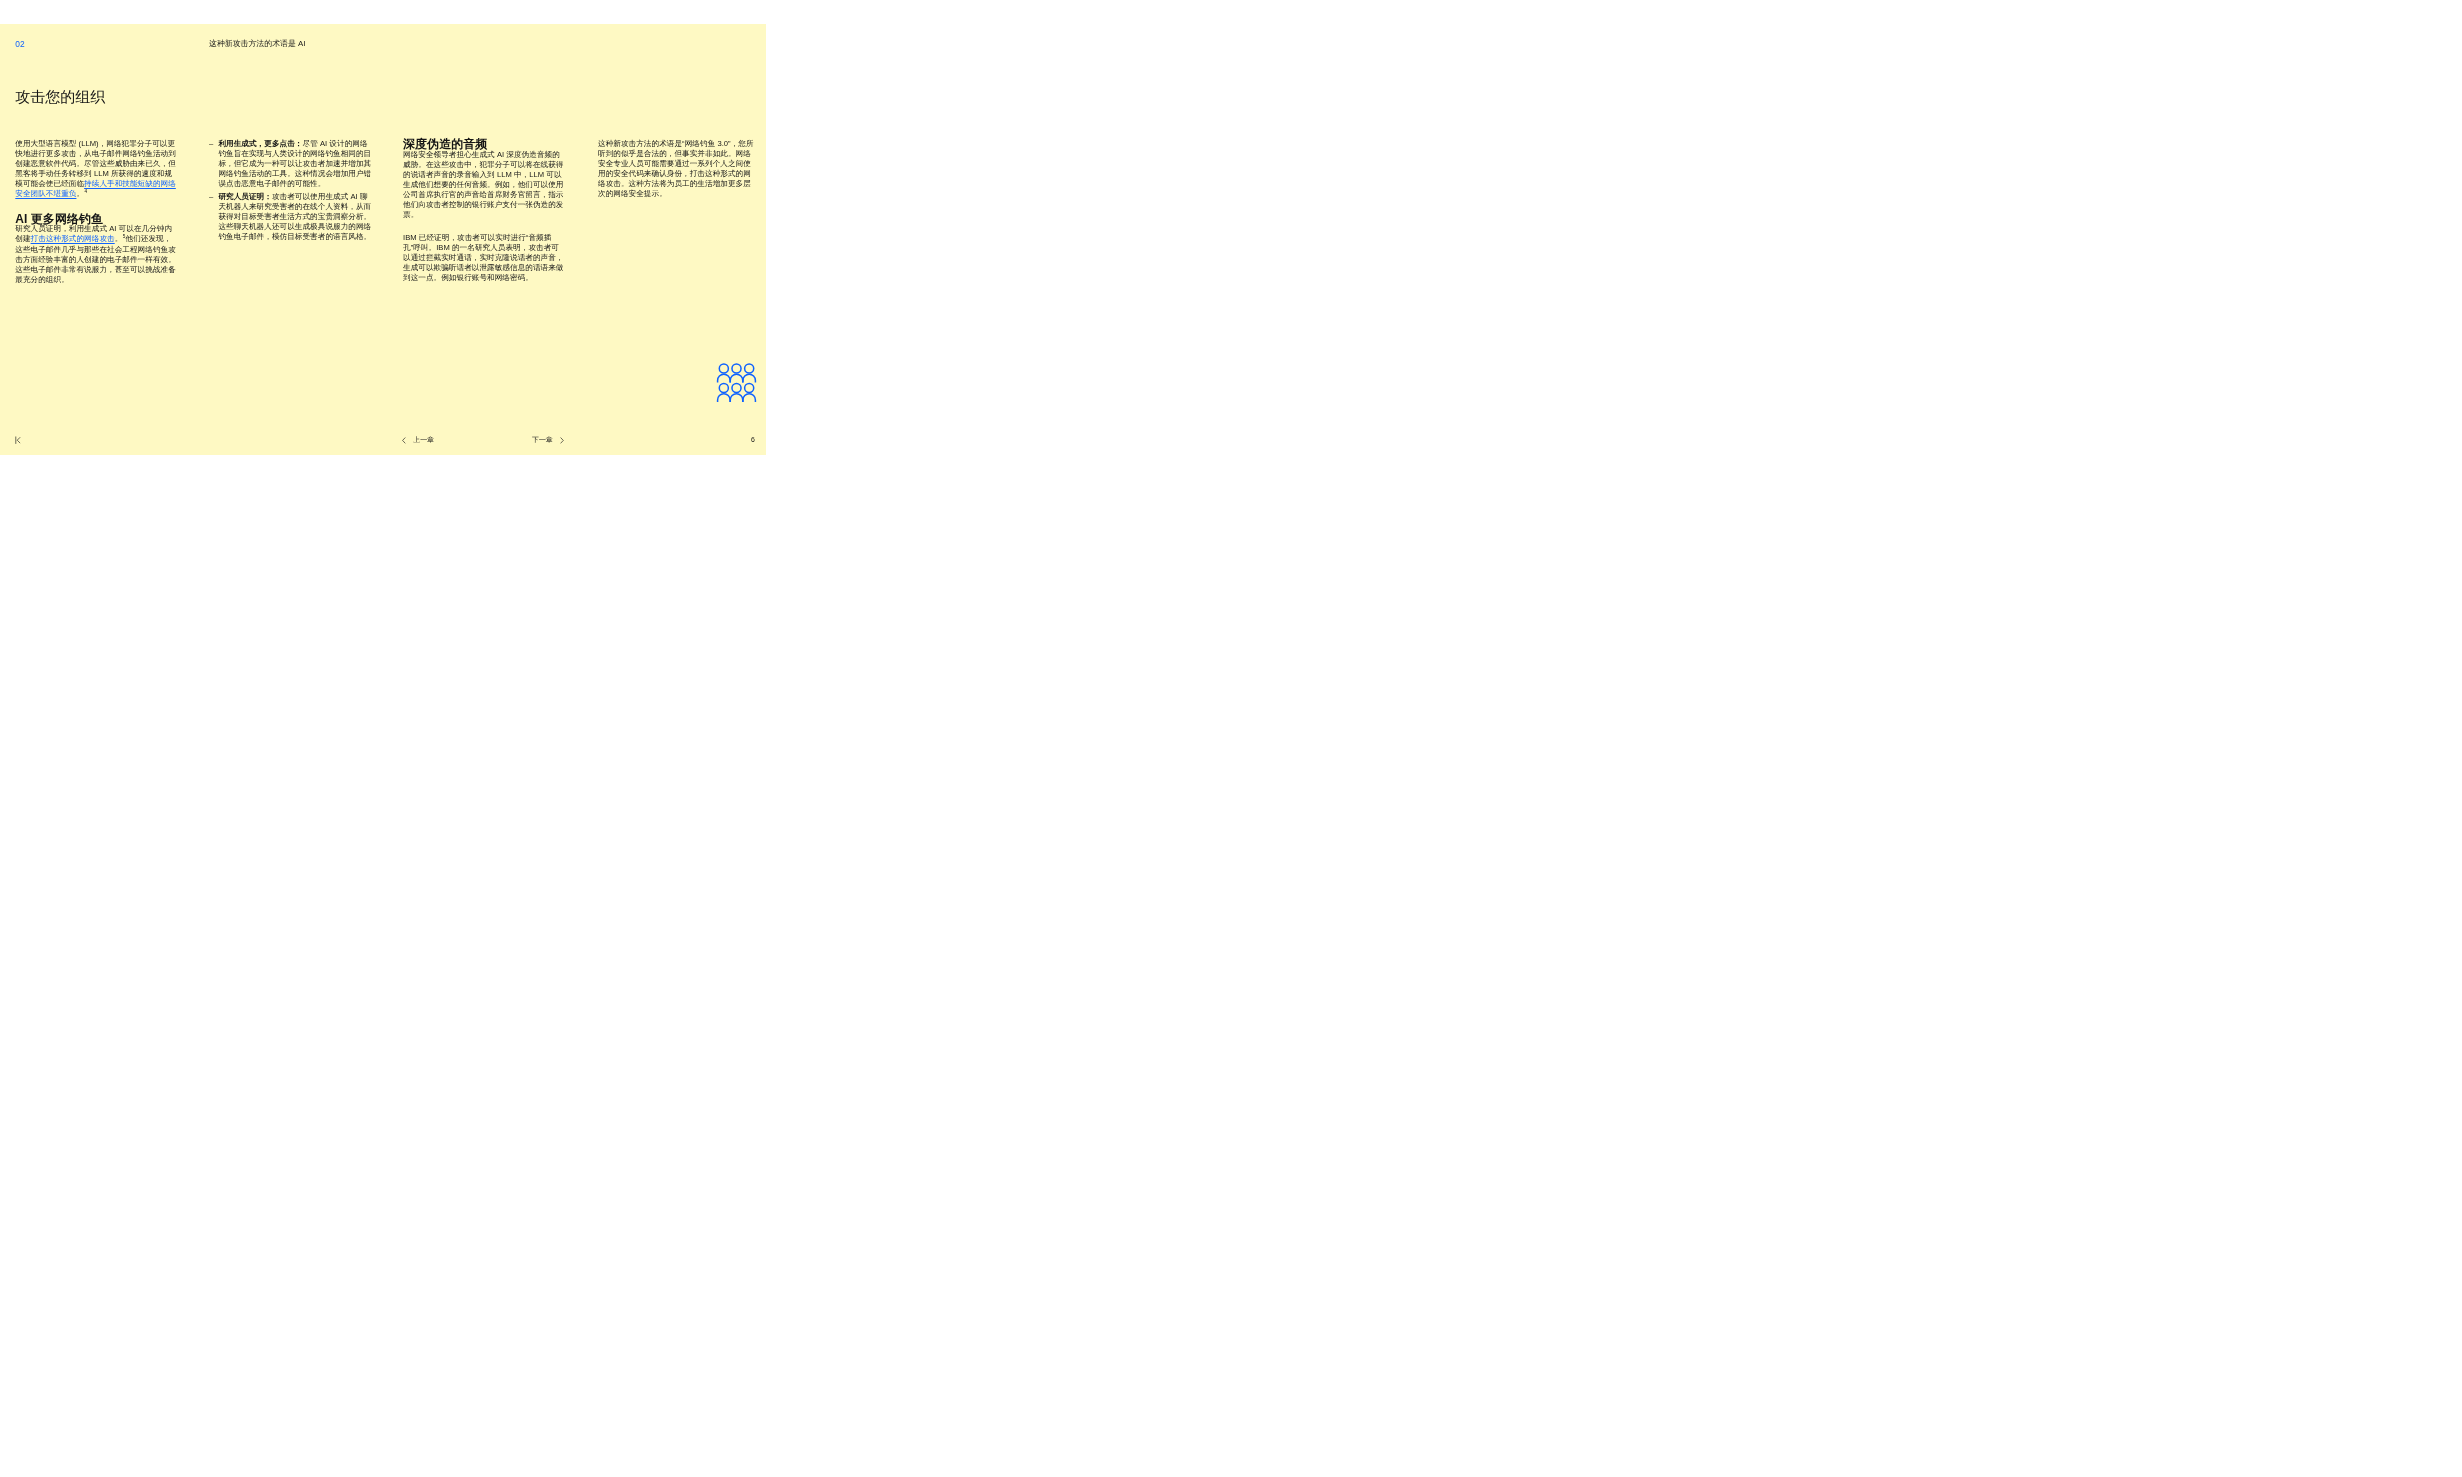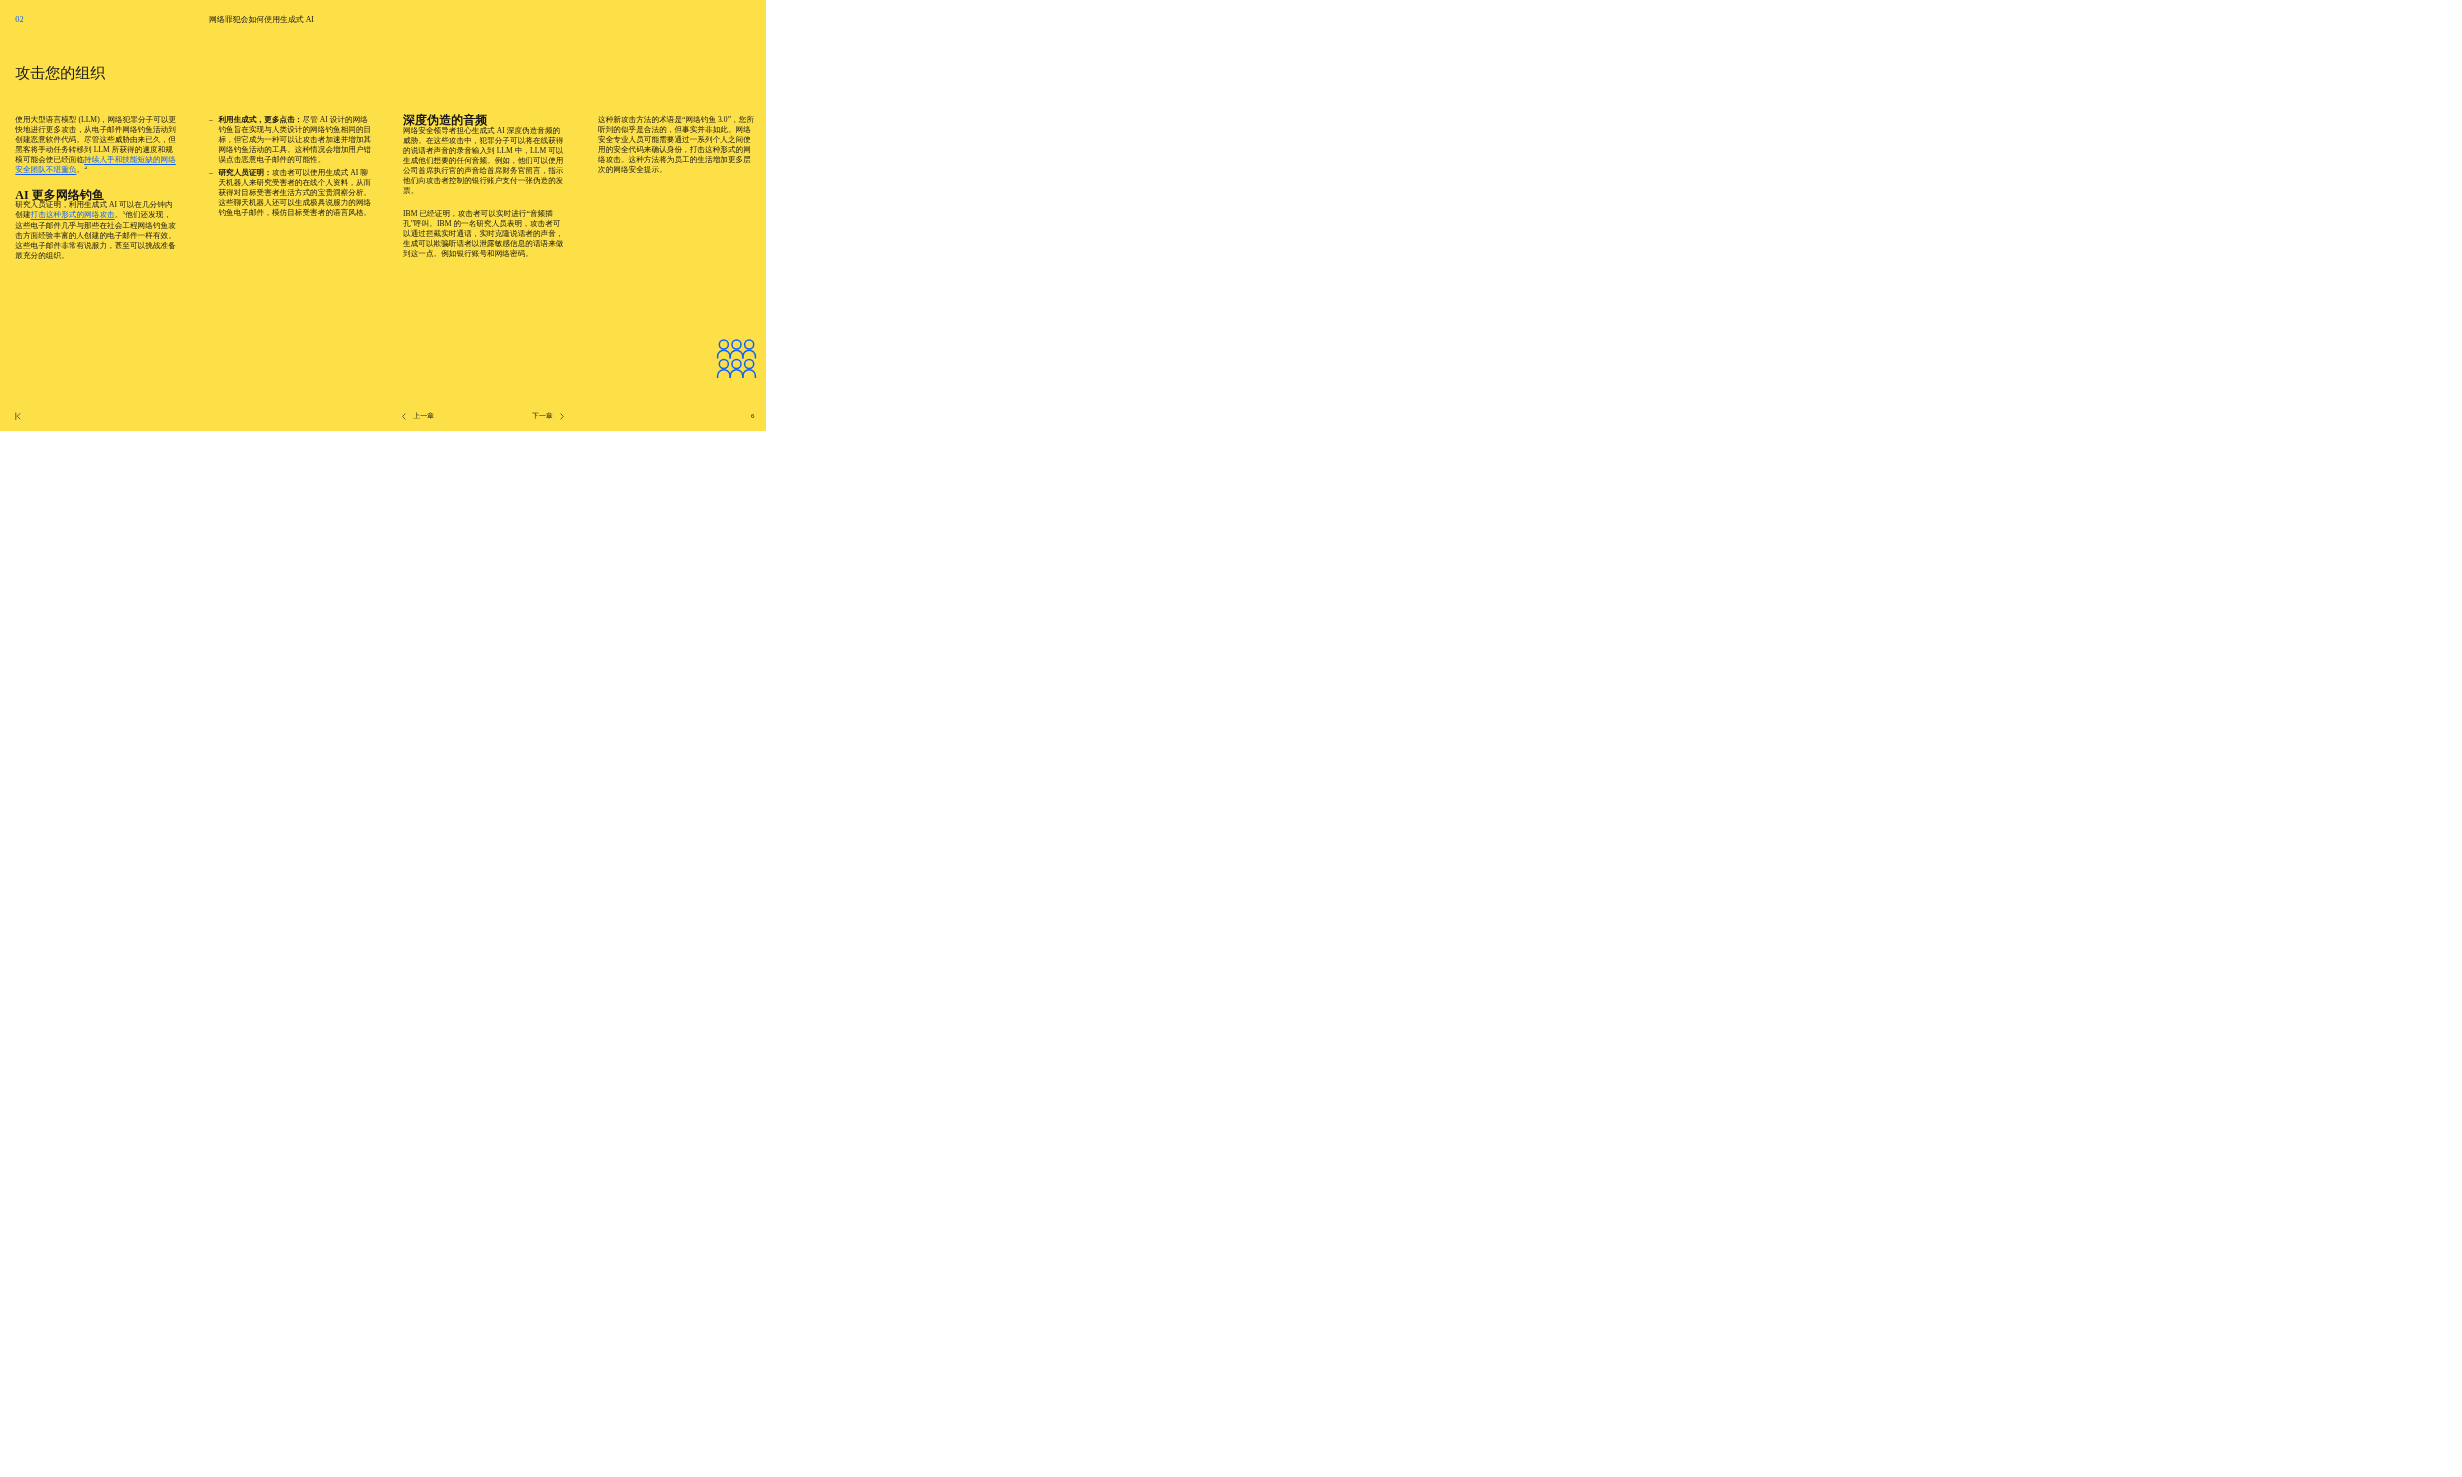--- a/index.html
+++ b/index.html
@@ -1,23 +1,24 @@
 <!DOCTYPE html>
 <html style="font-size:7.9px"><head>
 <meta charset="utf-8">
 <style>
   html,body{margin:0;padding:0;background:#ffffff;}
   .page{
     position:relative;
     width:766px;
     height:431px;
-    background:#fde047;
-    font-family:Liberation Serif, serif;
+    background:#fef9c3;
+    font-family:Liberation Sans, sans-serif;
     color:#161616;
     overflow:hidden;
+    margin-top:24px;
   }
   
   .page-label{
     position:absolute;left:15.3px;top:14.8px;
     font-size:8.4px;line-height:10.3px;color:#0f62fe;
   }
   .header-title{
     position:absolute;left:209px;top:15.3px;
     font-size:7.9px;line-height:9.8px;color:#161616;
   }
@@ -66,21 +67,21 @@
   .next-btn{left:532px;}
   .page-num{left:751px;}
   .chev svg,.skip-btn svg{display:block;}
 </style>
 </head>
 <body>
 
 <div class="page">
 
   <div class="page-label">02</div>
-  <div class="header-title">网络罪犯会如何使用生成式 AI</div>
+  <div class="header-title">这种新攻击方法的术语是 AI</div>
 
   <h1 class="section-title">攻击您的组织</h1>
 
   <div class="col col-1">
     <p class="p1"><span>使用大型语言模型 (LLM)，网络犯罪分子可以更快地进行更多攻击，从电子邮件网络钓鱼活动到创建恶意软件代码。尽管这些威胁由来已久，但黑客将手动任务转移到 LLM 所获得的速度和规模可能会使已经面临</span><a class="link">持续人手和技能短缺的网络安全团队不堪重负</a><span>。</span><span class="sup">4</span></p>
     <p class="sub-heading">AI 更多网络钓鱼</p>
     <p class="p2"><span>研究人员证明，利用生成式 AI 可以在几分钟内创建</span><a class="link">打击这种形式的网络攻击</a><span>。</span><span class="sup">5</span><span>他们还发现，这些电子邮件几乎与那些在社会工程网络钓鱼攻击方面经验丰富的人创建的电子邮件一样有效。这些电子邮件非常有说服力，甚至可以挑战准备最充分的组织。</span></p>
   </div>
 
   <div class="col col-2">

